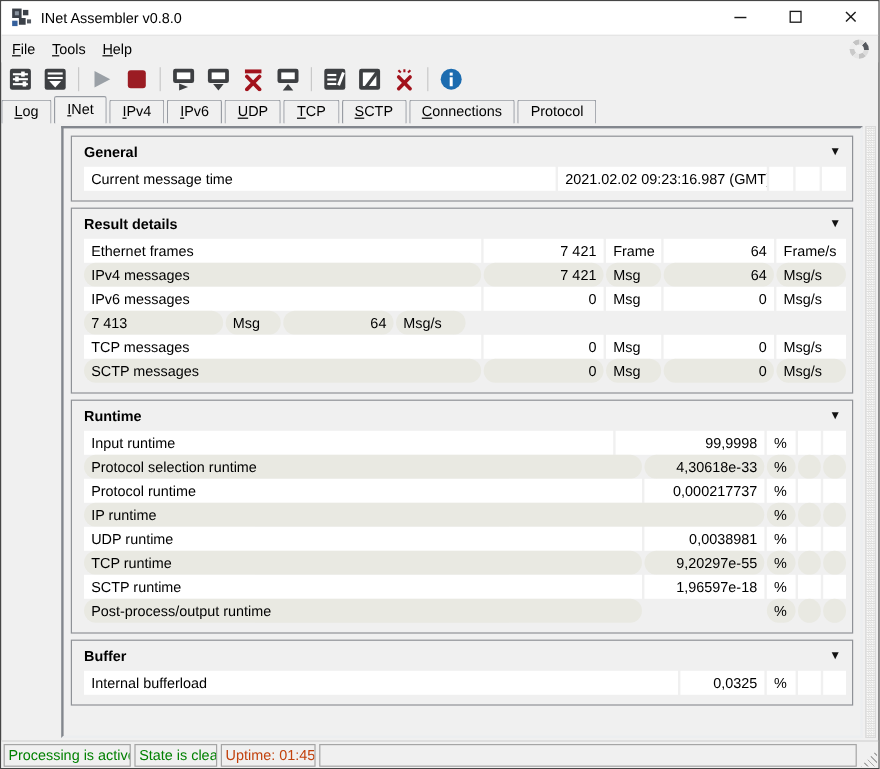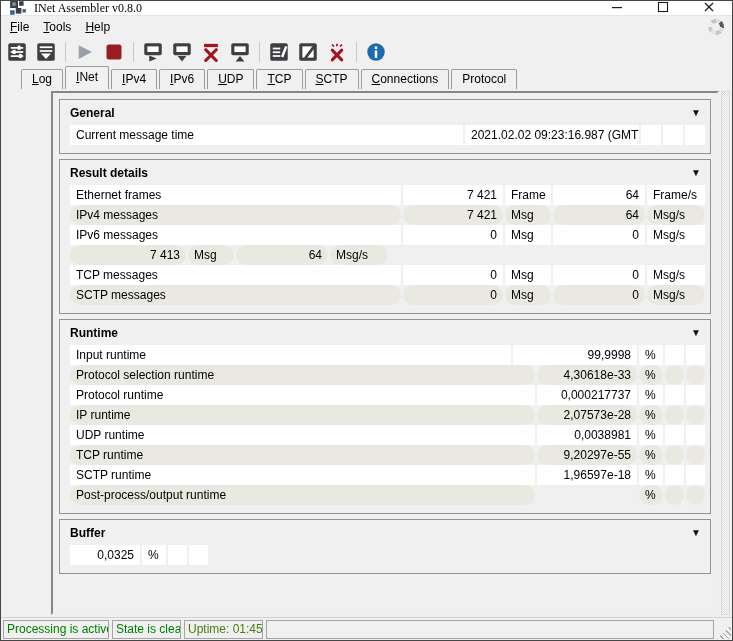--- a/index.html
+++ b/index.html
@@ -1,37 +1,37 @@
 <!DOCTYPE html>
 <html><head>
 <meta charset="utf-8">
 <style>
   html,body{margin:0;padding:0;background:#9a9a9a;}
   .window{position:relative;width:733px;height:641px;box-sizing:border-box;border:1px solid #464646;
     background:#f0f0f0;font-family:"Liberation Sans",sans-serif;font-size:12px;color:#000;
     display:flex;flex-direction:column;overflow:hidden;}
   
-  .titlebar{height:14px;background:#ffffff;display:flex;align-items:center;flex:0 0 auto;font-family:Liberation Serif, serif;}
+  .titlebar{height:28px;background:#ffffff;display:flex;align-items:center;flex:0 0 auto;}
   .app-icon{margin:0 7px 0 8px;width:18px;height:18px;display:flex;}
   .title-text{flex:1;font-size:12px;white-space:nowrap;}
   .win-btn{width:46px;height:30px;display:flex;align-items:center;justify-content:center;background:transparent;border:none;padding:0;cursor:default;}
   
   .menubar{height:22px;display:flex;align-items:stretch;padding-left:2px;background:#f0f0f0;position:relative;flex:0 0 auto;border-top:1px solid #e5e5e5;}
   .menu-item{padding:4px 7px 0 7px;cursor:default;}
   .menu-item u{text-decoration:underline;}
   .spinner{position:absolute;right:8px;top:3px;width:16px;height:16px;border-radius:50%;
     background:conic-gradient(from 40deg,#55595f 0 55deg,#dcdcdc 55deg 95deg,#c3c3c3 95deg 140deg,#e6e6e6 140deg 185deg,#c9c9c9 185deg 230deg,#ececec 230deg 275deg,#c3c3c3 275deg 320deg,#dedede 320deg 360deg);}
   .spinner::after{content:"";position:absolute;left:4px;top:4px;width:8px;height:8px;border-radius:50%;background:#f0f0f0;}
   
   .toolbar{height:28px;display:flex;align-items:center;padding-left:3px;gap:3px;flex:0 0 auto;}
   .tb-btn{width:26px;height:24px;border:1px solid transparent;background:transparent;display:flex;align-items:center;justify-content:center;padding:0;}
   .tb-ic{display:flex;}
   .tb-sep{width:1px;height:20px;background:#c9c9c9;margin:0 3px;}
   
-  .tabbar{height:23px;display:flex;align-items:flex-end;padding-left:20px;flex:0 0 auto;}
+  .tabbar{height:23px;display:flex;align-items:flex-end;padding-left:0;flex:0 0 auto;}
   .tab{height:19px;line-height:18px;padding:0 10px;border:1px solid #989ca3;border-bottom:none;
     border-radius:2px 2px 0 0;margin-right:2px;background:#f0f0f0;cursor:default;white-space:nowrap;}
   .tab u{text-decoration:underline;}
   .tab.active{height:22px;line-height:21px;font-weight:normal;background:#f2f2f2;position:relative;z-index:2;}
   
   .content-wrap{flex:1;display:flex;margin:2px 2px 2px 6px;min-height:0;padding-left:44px;}
   .panel{flex:1;border:2px solid;border-color:#83878e #eceef0 #eceef0 #83878e;background:#f0f0f0;padding:6px 0;overflow:hidden;}
   .scrollbar{width:9px;margin-left:2px;border:1px solid #dadada;box-sizing:border-box;
     background:conic-gradient(#fbfbfb 25%,#dcdcda 0 50%,#fbfbfb 0 75%,#dcdcda 0) 0 0/2px 2px;}
   .section{margin:0 6px 5px 6px;border:1px solid #8f9297;background:#f0f0f0;padding:2px 0 8px 0;}
@@ -260,21 +260,21 @@
               <div class="cell" style="width: 58px; text-align: left;">Msg/s</div>
             </div>
             <div class="row">
               <div class="cell label">IPv6 messages</div>
               <div class="cell" style="width: 100px; text-align: right;">0</div>
               <div class="cell" style="width: 46px; text-align: left;">Msg</div>
               <div class="cell" style="width: 92px; text-align: right;">0</div>
               <div class="cell" style="width: 58px; text-align: left;">Msg/s</div>
             </div>
             <div class="row alt">
-              <div class="cell" style="width: 116px; text-align: right;">7 413</div>
+              <div class="cell" style="width: 116px; text-align: left;">7 413</div>
               <div class="cell" style="width: 46px; text-align: left;">Msg</div>
               <div class="cell" style="width: 92px; text-align: right;">64</div>
               <div class="cell" style="width: 58px; text-align: left;">Msg/s</div>
             </div>
             <div class="row">
               <div class="cell label">TCP messages</div>
               <div class="cell" style="width: 100px; text-align: right;">0</div>
               <div class="cell" style="width: 46px; text-align: left;">Msg</div>
               <div class="cell" style="width: 92px; text-align: right;">0</div>
               <div class="cell" style="width: 58px; text-align: left;">Msg/s</div>
@@ -310,21 +310,20 @@
             </div>
             <div class="row">
               <div class="cell label">Protocol runtime</div>
               <div class="cell" style="width: 100px; text-align: right;">0,000217737</div>
               <div class="cell" style="width: 24px; text-align: left;">%</div>
               <div class="cell" style="width: 19px; text-align: left;"></div>
               <div class="cell" style="width: 19px; text-align: left;"></div>
             </div>
             <div class="row alt">
               <div class="cell label">IP runtime</div>
-              <div class="cell" style="width: 100px; text-align: right;">2,07573e-28</div>
               <div class="cell" style="width: 24px; text-align: left;">%</div>
               <div class="cell" style="width: 19px; text-align: left;"></div>
               <div class="cell" style="width: 19px; text-align: left;"></div>
             </div>
             <div class="row">
               <div class="cell label">UDP runtime</div>
               <div class="cell" style="width: 100px; text-align: right;">0,0038981</div>
               <div class="cell" style="width: 24px; text-align: left;">%</div>
               <div class="cell" style="width: 19px; text-align: left;"></div>
               <div class="cell" style="width: 19px; text-align: left;"></div>
@@ -352,32 +351,33 @@
             </div>
           </div>
         </section>
         <section class="section">
           <div class="sec-head">
             <span class="sec-title">Buffer</span>
             <span class="collapse">▼</span>
           </div>
           <div class="sec-rows">
             <div class="row">
+              <div class="cell label">Internal bufferload</div>
               <div class="cell" style="width: 70px; text-align: right;">0,0325</div>
               <div class="cell" style="width: 24px; text-align: left;">%</div>
               <div class="cell" style="width: 19px; text-align: left;"></div>
               <div class="cell" style="width: 19px; text-align: left;"></div>
             </div>
           </div>
         </section>
       </div>
     <div class="scrollbar"></div>
   </div>
 
   <div class="statusbar">
     <div class="status-panel" style="color: rgb(0, 128, 0); width: 106px;">Processing is active</div>
       <div class="status-panel" style="color: rgb(0, 128, 0); width: 69px;">State is clean</div>
-      <div class="status-panel" style="color: #4d7c0f; width: 79px;">Uptime: 01:45</div>
+      <div class="status-panel" style="color: #c2410c; width: 79px;">Uptime: 01:45</div>
       <div class="status-panel flex" style="color: rgb(0, 0, 0);"></div>
       <div class="grip"></div>
   </div>
 
 </div>
 
 </body></html>

